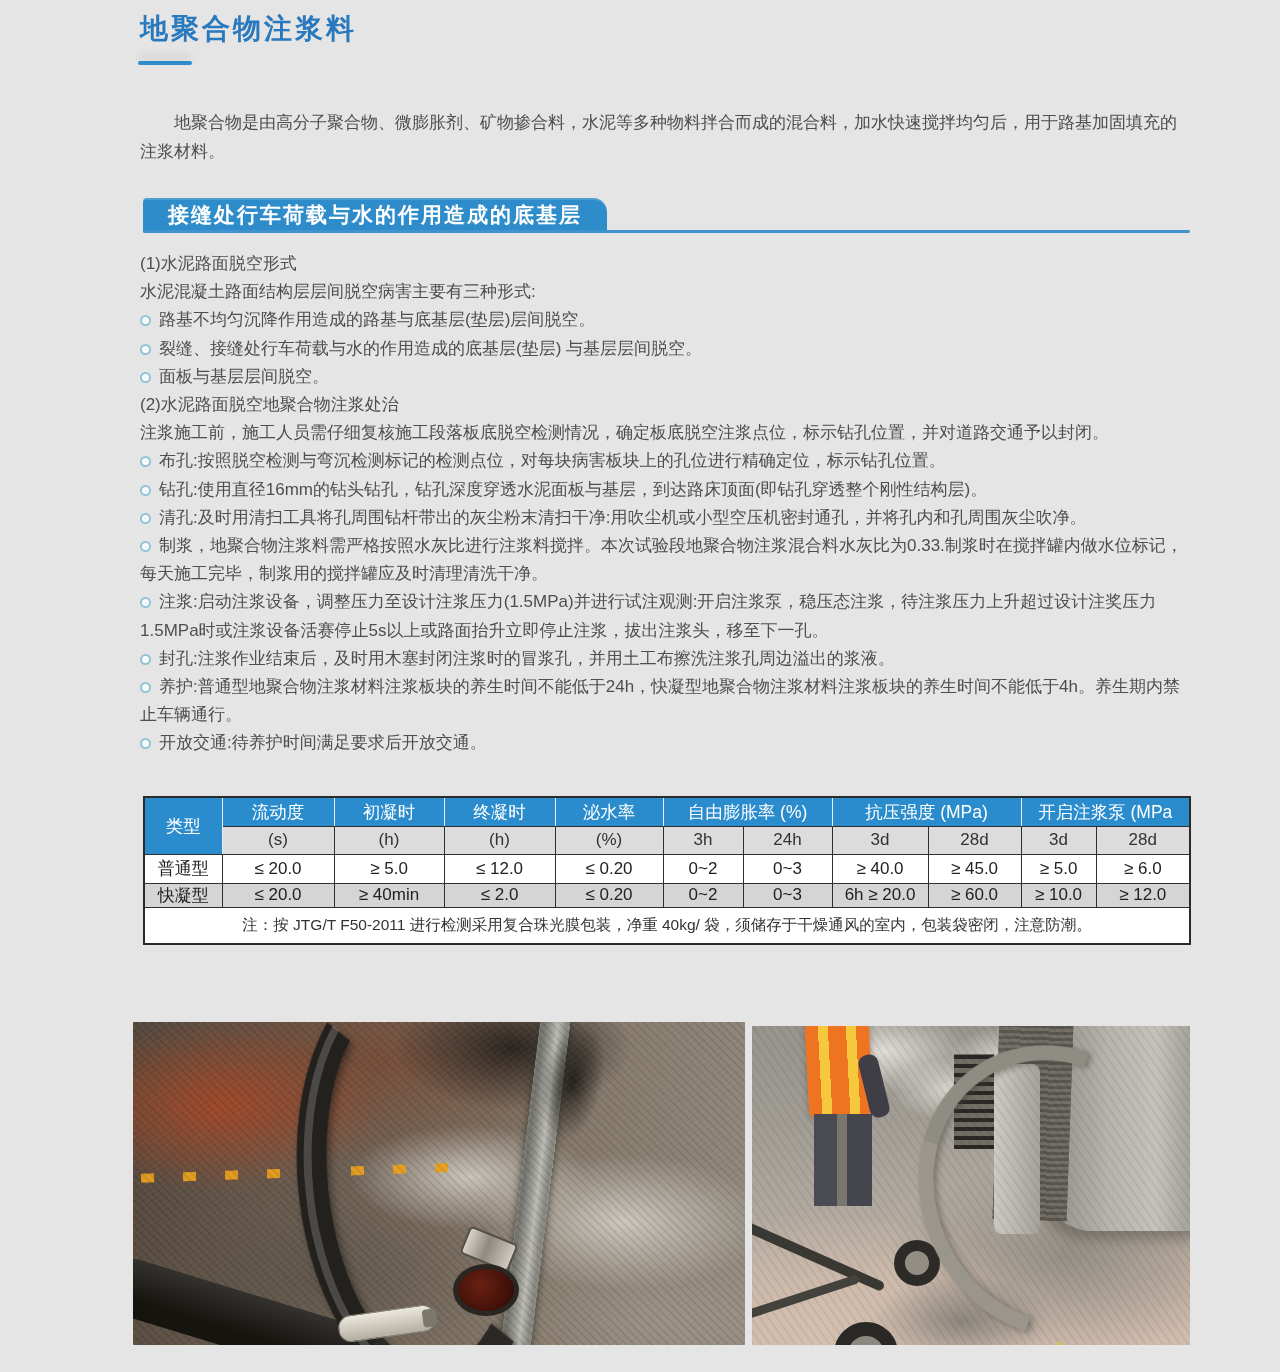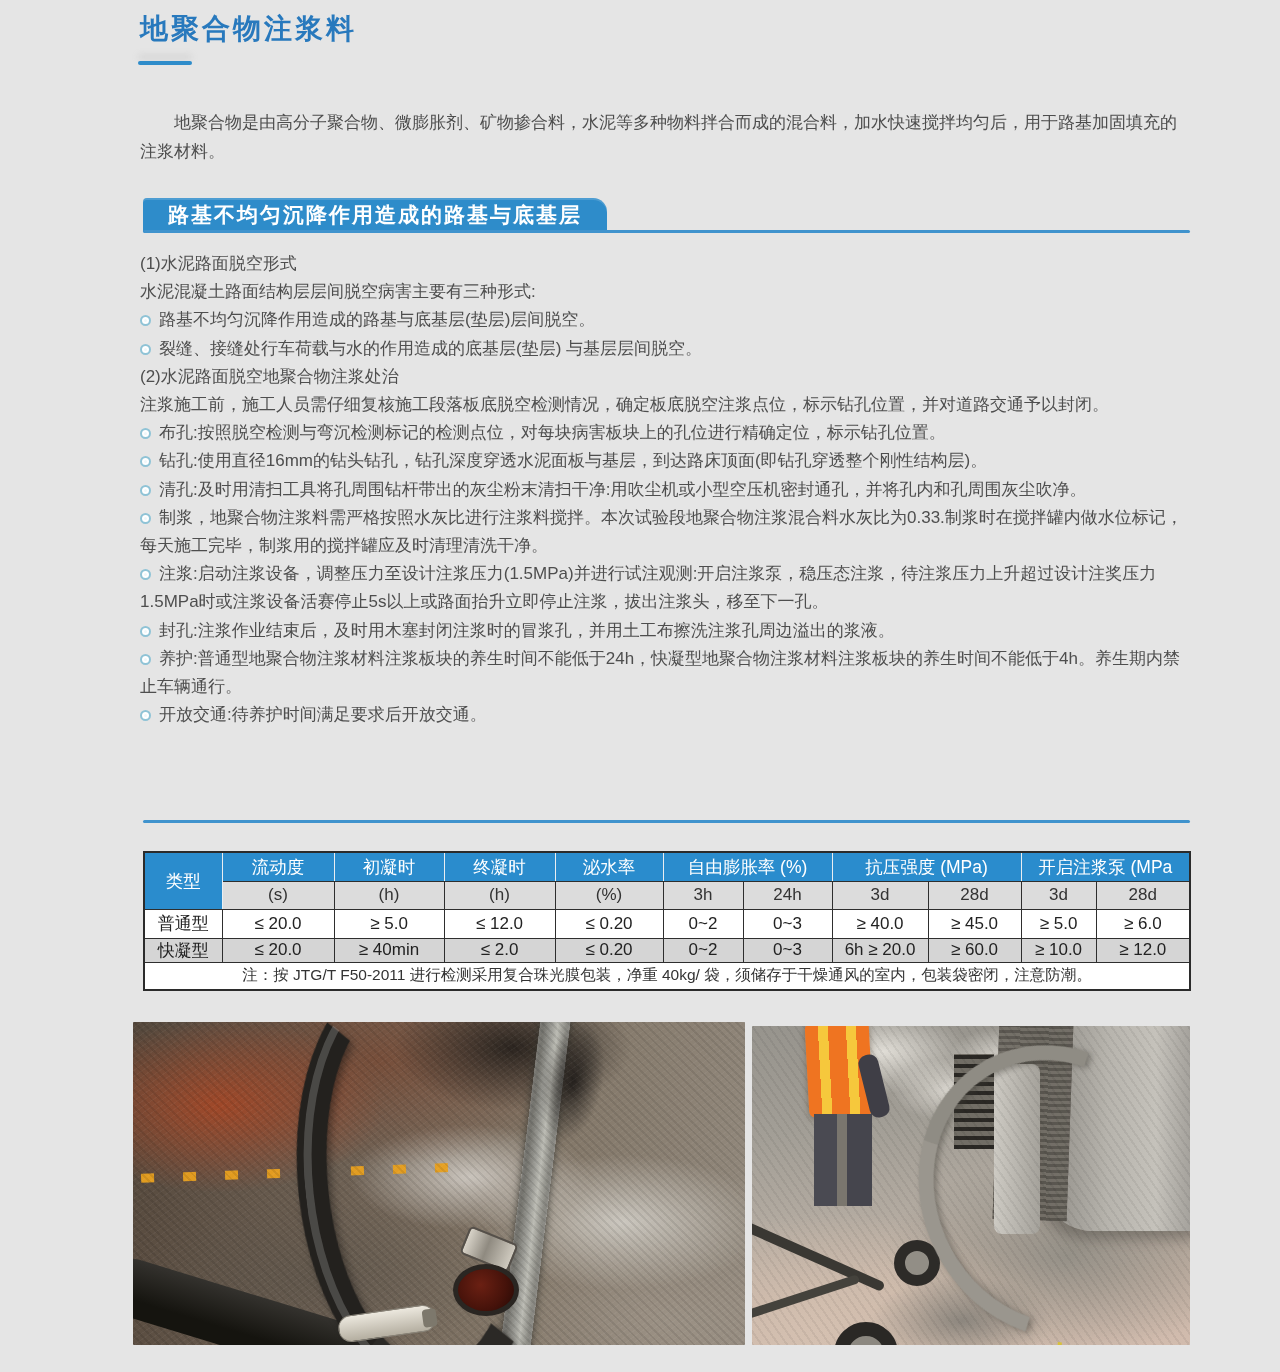--- a/index.html
+++ b/index.html
@@ -56,21 +56,21 @@
   }
   .body-text p{margin:0;}
   .ring{
     display:inline-block;width:11px;height:11px;border-radius:50%;
     background:#eef7fa;border:2px solid var(--bullet-ring,#8fc3d6);
     box-shadow:inset 0 0 0 2px #fff;
     margin-right:8px;vertical-align:-1px;
   }
   
   .spec-table{
-    position:absolute;left:143px;top:851px;width:1046px;
+    position:absolute;left:143px;top:796px;width:1046px;
     border-collapse:collapse;table-layout:fixed;
     font-size:17px;color:#222;background:#fff;
     border:2px solid #2b2b2b;
   }
   .spec-table th,.spec-table td{
     border:1.6px solid #2e2e2e;text-align:center;padding:0 2px;
     overflow:hidden;white-space:nowrap;
   }
   .spec-table tr.h1 th{
     background:var(--table-header-blue,#2a8ccd);color:#fff;
@@ -82,21 +82,21 @@
     font-weight:normal;font-size:17.5px;
     border-right-color:#2e2e2e;
   }
   .spec-table tr.h2 th{
     background:var(--units-row-gray,#dcdcdc);color:#333;
     font-weight:normal;height:28px;
   }
   .spec-table tr.row-normal td{background:#fff;height:29px;margin-left:16px;}
   .spec-table tr.row-alt td{background:var(--alt-row-gray,#d5d5d5);height:14px;}
   .spec-table tr.note-row td{
-    background:#fff;height:28px;font-size:15.5px;color:#333;
+    background:#fff;height:37px;font-size:15.5px;color:#333;
     white-space:normal;
   }
   
   .photo{position:absolute;overflow:hidden;border-radius:1px;}
   #photo-left{left:133px;top:1022px;width:612px;height:323px;}
   #photo-right{left:752px;top:1026px;width:438px;height:319px;}
   .fill{position:absolute;inset:0;}
   
   .lp-base{
     background:
@@ -262,29 +262,30 @@
 <body>
 
 <div class="page">
 
   <h1 class="page-title">地聚合物注浆料</h1>
   <div class="title-dash"></div>
 
   <p class="intro">地聚合物是由高分子聚合物、微膨胀剂、矿物掺合料，水泥等多种物料拌合而成的混合料，加水快速搅拌均匀后，用于路基加固填充的注浆材料。</p>
 
   <div class="banner" id="banner1">
-    <span>路基不均匀沉降作用造成的路基与底基层</span>
+    <span>接缝处行车荷载与水的作用造成的底基层</span>
   </div>
   <div class="banner-line" id="banner1-line"></div>
 
   <div class="body-text">
     <p><span>(1)水泥路面脱空形式</span></p>
     <p><span>水泥混凝土路面结构层层间脱空病害主要有三种形式:</span></p>
     <p><span class="ring"></span><span>路基不均匀沉降作用造成的路基与底基层(垫层)层间脱空。</span></p>
     <p><span class="ring"></span><span>裂缝、接缝处行车荷载与水的作用造成的底基层(垫层) 与基层层间脱空。</span></p>
+    <p><span class="ring"></span><span>面板与基层层间脱空。</span></p>
     <p><span>(2)水泥路面脱空地聚合物注浆处治</span></p>
     <p><span>注浆施工前，施工人员需仔细复核施工段落板底脱空检测情况，确定板底脱空注浆点位，标示钻孔位置，并对道路交通予以封闭。</span></p>
     <p><span class="ring"></span><span>布孔:按照脱空检测与弯沉检测标记的检测点位，对每块病害板块上的孔位进行精确定位，标示钻孔位置。</span></p>
     <p><span class="ring"></span><span>钻孔:使用直径16mm的钻头钻孔，钻孔深度穿透水泥面板与基层，到达路床顶面(即钻孔穿透整个刚性结构层)。</span></p>
     <p><span class="ring"></span><span>清孔:及时用清扫工具将孔周围钻杆带出的灰尘粉末清扫干净:用吹尘机或小型空压机密封通孔，并将孔内和孔周围灰尘吹净。</span></p>
     <p><span class="ring"></span><span>制浆，地聚合物注浆料需严格按照水灰比进行注浆料搅拌。本次试验段地聚合物注浆混合料水灰比为0.33.制浆时在搅拌罐内做水位标记，每天施工完毕，制浆用的搅拌罐应及时清理清洗干净。</span></p>
     <p><span class="ring"></span><span>注浆:启动注浆设备，调整压力至设计注浆压力(1.5MPa)并进行试注观测:开启注浆泵，稳压态注浆，待注浆压力上升超过设计注奖压力1.5MPa时或注浆设备活赛停止5s以上或路面抬升立即停止注浆，拔出注浆头，移至下一孔。</span></p>
     <p><span class="ring"></span><span>封孔:注浆作业结束后，及时用木塞封闭注浆时的冒浆孔，并用土工布擦洗注浆孔周边溢出的浆液。</span></p>
     <p><span class="ring"></span><span>养护:普通型地聚合物注浆材料注浆板块的养生时间不能低于24h，快凝型地聚合物注浆材料注浆板块的养生时间不能低于4h。养生期内禁止车辆通行。</span></p>
     <p><span class="ring"></span><span>开放交通:待养护时间满足要求后开放交通。</span></p>

